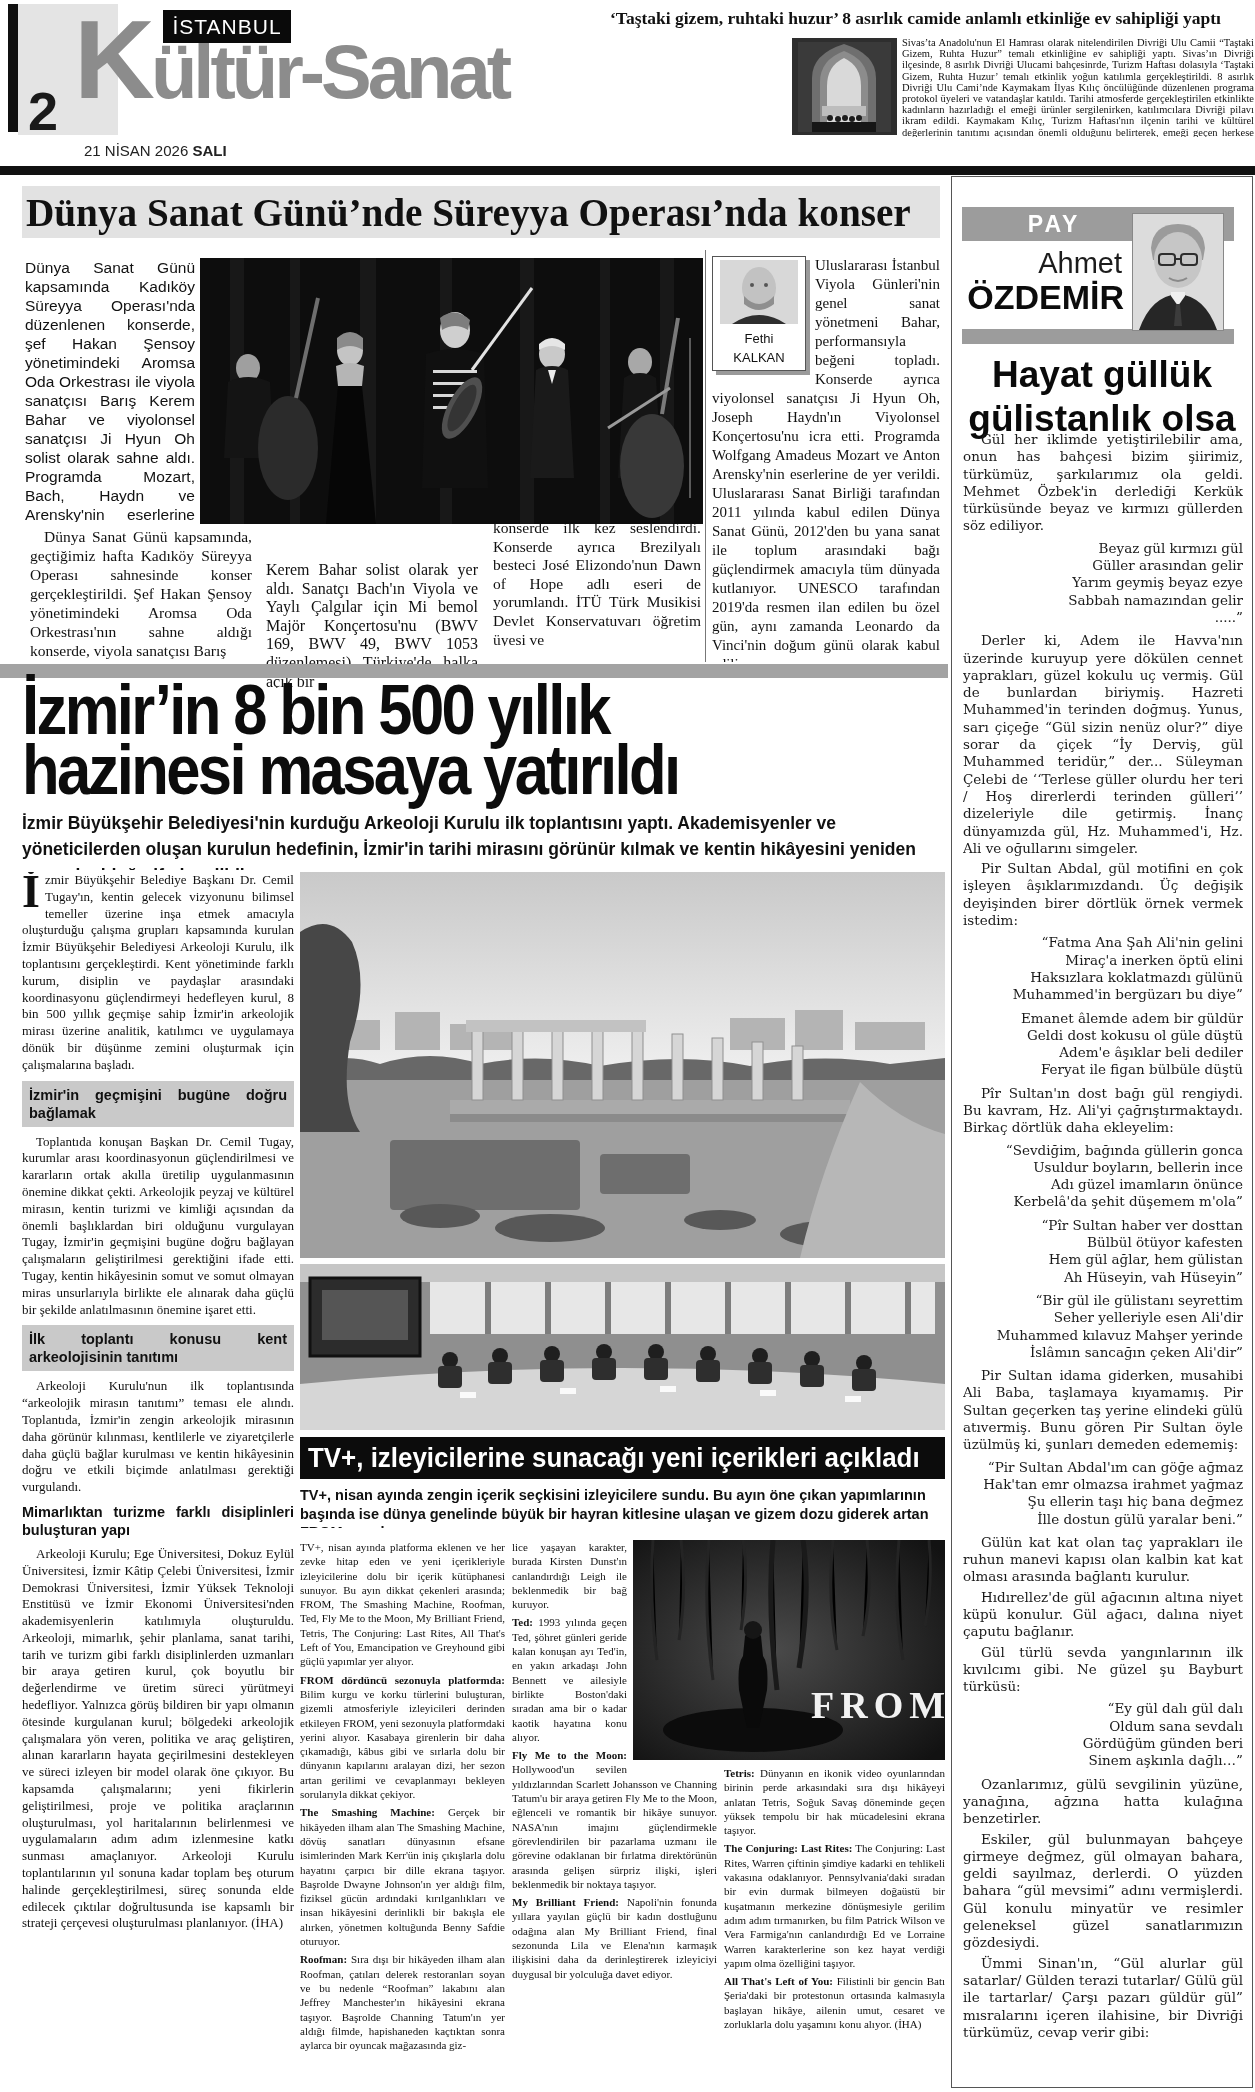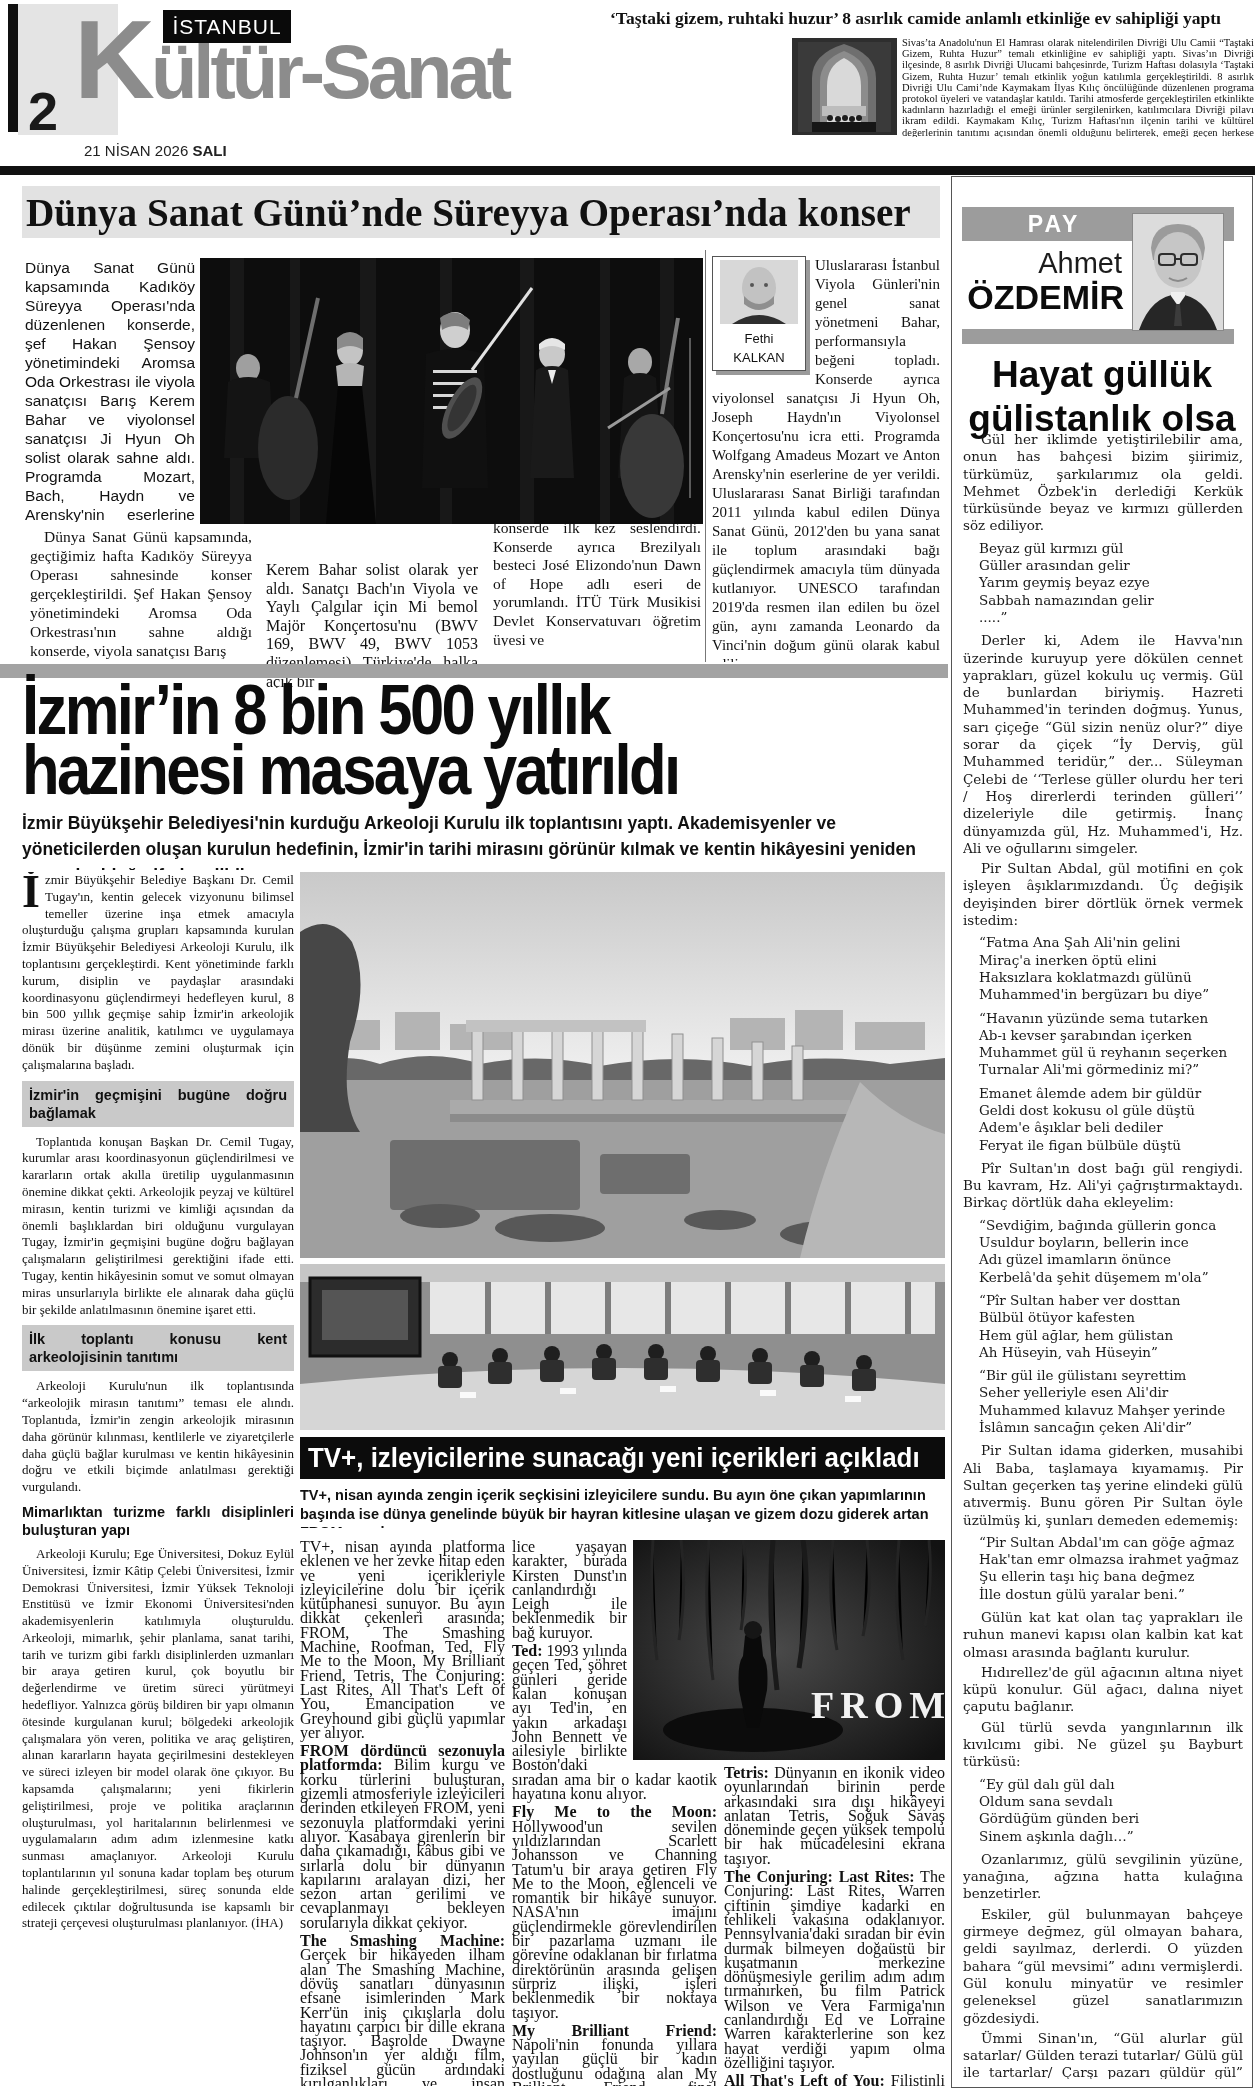--- a/index.html
+++ b/index.html
@@ -57,21 +57,21 @@
   .subplain{font-family:"Liberation Sans",sans-serif;font-weight:bold;font-size:14.5px;
             line-height:18px;margin:7px 0 7px 0;}
   .iz-photo1{left:300px;top:872px;width:645px;height:386px;}
   .iz-photo2{left:300px;top:1264px;width:645px;height:166px;}
 
   
   .tv-bar{left:300px;top:1437px;width:645px;height:42px;background:#0c0c0c;}
   .tv-hl{left:308px;top:1437px;width:640px;color:#fff;font-weight:bold;font-size:27px;line-height:42px;
          transform:scaleX(0.96);transform-origin:left top;white-space:nowrap;}
   .tv-lead{left:300px;top:1486px;width:645px;height:42px;font-weight:bold;font-size:14.5px;line-height:18.5px;}
-  .tv-col{font-size:16px;line-height:14.3px;}
+  .tv-col{font-size:11px;line-height:14.3px;}
   .tv-col p{margin:0 0 4px 0;}
   .tv-c1{left:300px;top:1540px;width:205px;height:546px;}
   .tv-c2{left:512px;top:1540px;width:205px;height:546px;}
   .tv-c3{left:724px;top:1540px;width:221px;height:546px;}
   .tv-spacer-r{float:right;width:90px;height:224px;}
   .tv-spacer-t{height:226px;}
   .from-img{left:633px;top:1540px;width:312px;height:220px;}
 
   
   .pay-box{left:951px;top:176px;width:300px;height:1910px;border:1px solid #555;background:#fff;}
@@ -82,21 +82,21 @@
   .pay-portrait{position:absolute;left:180px;top:36px;width:92px;height:118px;border:1px solid #888;
                 box-sizing:border-box;z-index:3;}
   .pay-first{position:absolute;left:20px;top:70px;width:150px;font-size:29px;text-align:right;color:#1c1c1c;}
   .pay-last{position:absolute;left:0px;top:101px;width:172px;font-size:34px;font-weight:bold;text-align:right;color:#0c0c0c;}
   .pay-bar2{position:absolute;left:10px;top:152px;width:272px;height:15px;background:#9c9c9c;z-index:1;}
   .pay-hl{position:absolute;left:8px;top:176px;width:284px;font-size:37px;font-weight:bold;line-height:44px;
           text-align:center;color:#0a0a0a;}
   .pay-body{position:absolute;left:11px;top:254px;width:280px;height:1648px;overflow:hidden;
             font-family:"DejaVu Serif",serif;font-size:13.5px;line-height:17.3px;text-align:justify;color:#1a1a1a;}
   .pay-body p{margin:0 0 3px 0;text-indent:18px;}
-  .pay-body .poem{white-space:pre-line;text-indent:0;margin:5px 0 6px 16px;text-align:left;}
+  .pay-body .poem{white-space:pre-line;text-indent:0;margin:5px 0 6px 16px;text-align:right;}
 </style>
 </head>
 <body>
 
 <div id="page">
 
   <div class="abs hdr-strip"></div>
   <div class="abs pagebox"></div>
   <div class="abs pagenum sans">2</div>
   <div class="abs logo sans"><span class="k">K</span><span class="rest">ültür-Sanat</span></div>
@@ -401,24 +401,20 @@
 Güller arasından gelir
 Yarım geymiş beyaz ezye
 Sabbah namazından gelir
 .....”</p>
       <p>Derler ki, Adem ile Havva'nın üzerinde kuruyup yere dökülen cennet yaprakları, güzel kokulu uç vermiş.  Gül de bunlardan biriymiş. Hazreti Muhammed'in terinden doğmuş. Yunus, sarı çiçeğe “Gül sizin nenüz olur?” diye sorar da çiçek “İy Derviş, gül Muhammed teridür,” der... Süleyman Çelebi de ‘‘Terlese güller olurdu her teri / Hoş direrlerdi terinden gülleri’’ dizeleriyle dile getirmiş.  İnanç dünyamızda gül, Hz. Muhammed'i, Hz. Ali ve oğullarını simgeler.</p>
       <p>Pir Sultan Abdal, gül motifini en çok işleyen âşıklarımızdandı. Üç değişik deyişinden birer dörtlük örnek vermek istedim:</p>
       <p class="poem">“Fatma Ana Şah Ali'nin gelini
 Miraç'a inerken öptü elini
 Haksızlara koklatmazdı gülünü
 Muhammed'in bergüzarı bu diye”</p>
-      <p class="poem">“Havanın yüzünde sema tutarken
-Ab-ı kevser şarabından içerken
-Muhammet gül ü reyhanın seçerken
-Turnalar Ali'mi görmediniz mi?”</p>
       <p class="poem">Emanet âlemde adem bir güldür
 Geldi dost kokusu ol güle düştü
 Adem'e âşıklar beli dediler
 Feryat ile figan bülbüle düştü</p>
       <p>Pîr Sultan'ın dost bağı gül rengiydi.  Bu kavram, Hz. Ali'yi çağrıştırmaktaydı. Birkaç dörtlük daha ekleyelim:</p>
       <p class="poem">“Sevdiğim, bağında güllerin gonca
 Usuldur boyların, bellerin ince
 Adı güzel imamların önünce
 Kerbelâ'da şehit düşemem m'ola”</p>
       <p class="poem">“Pîr Sultan haber ver dosttan

